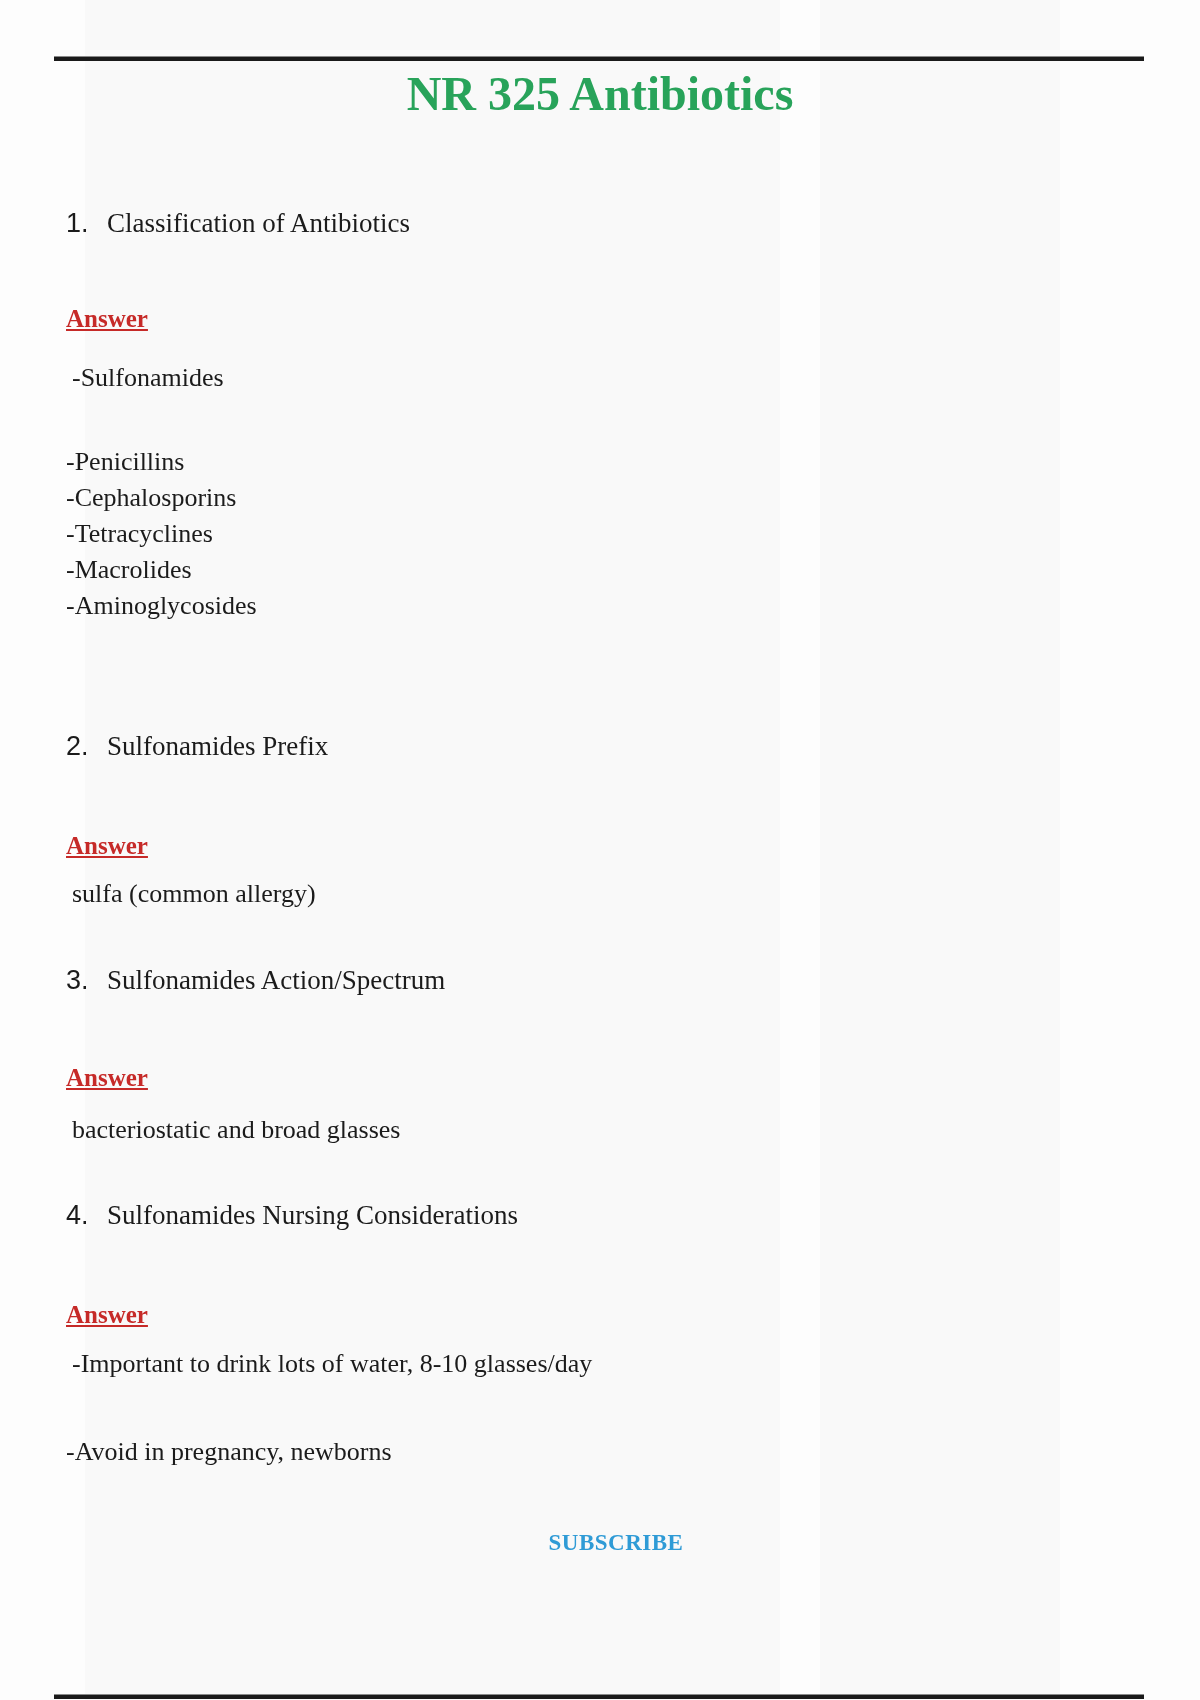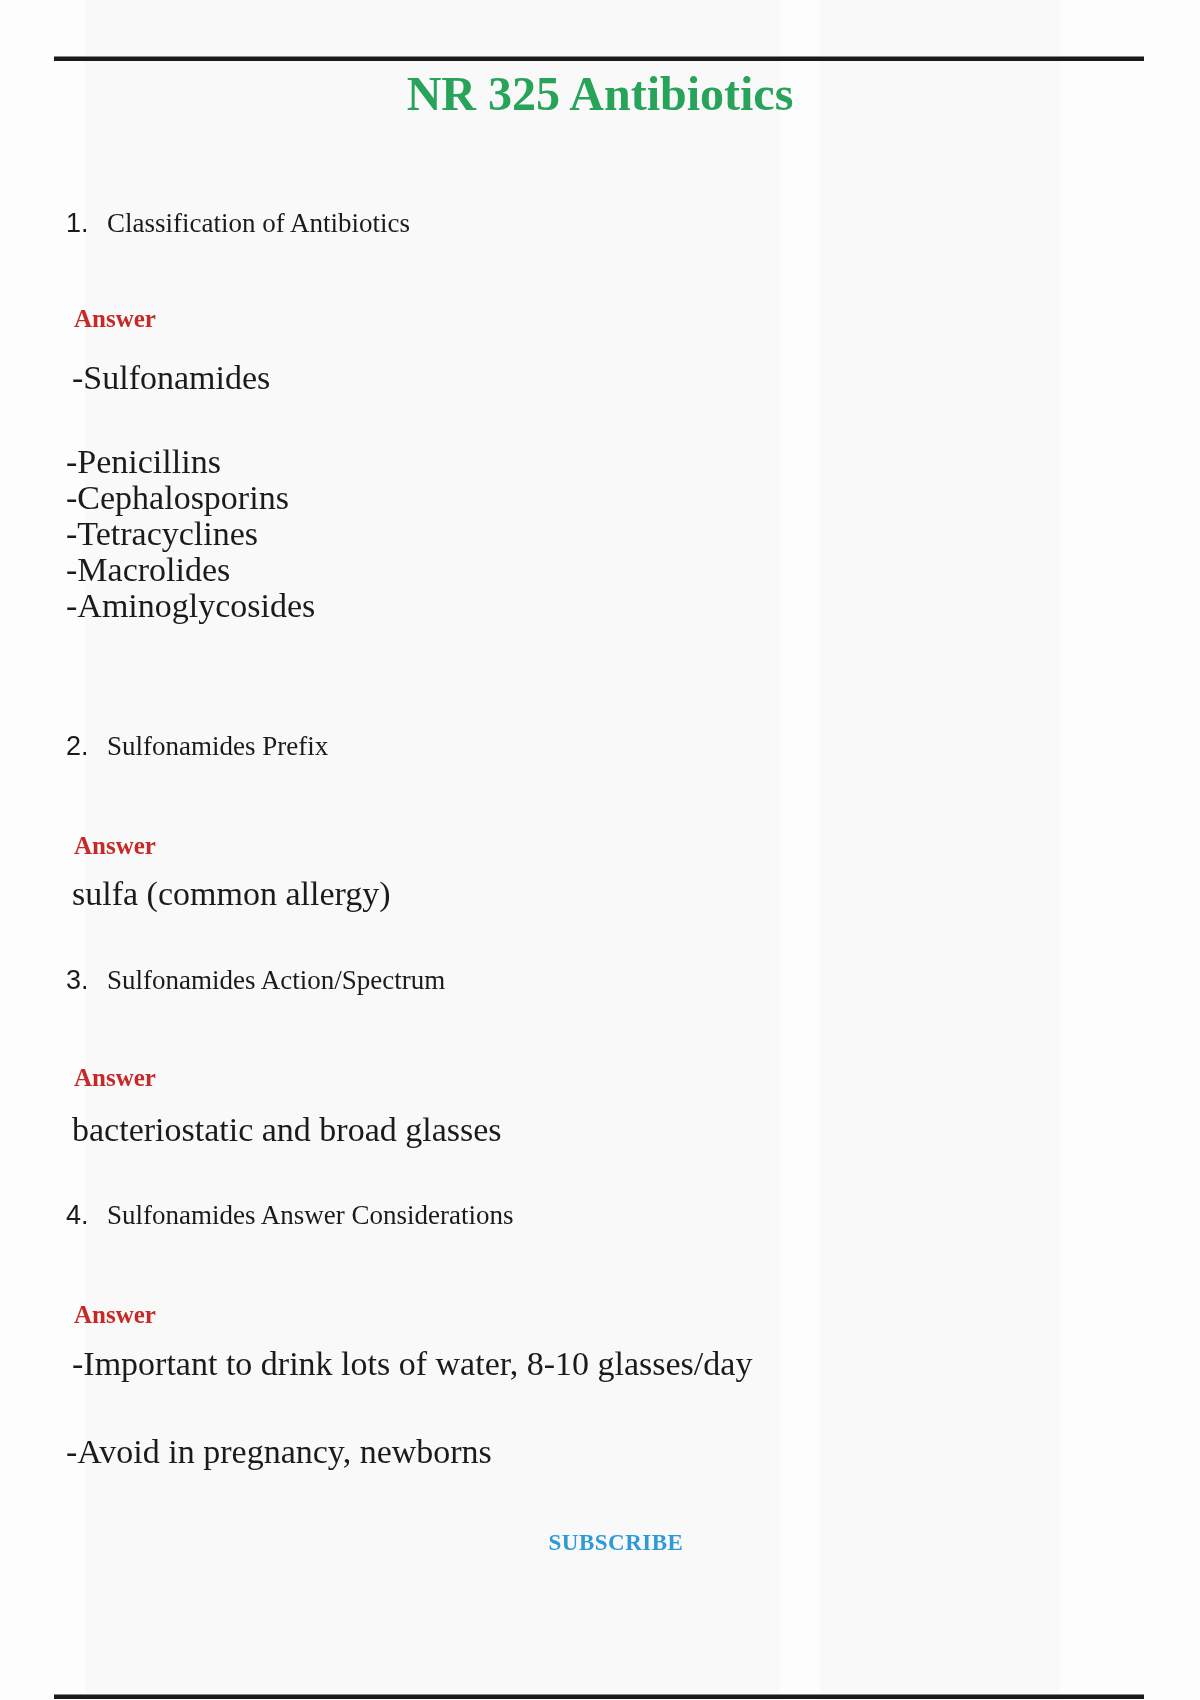--- a/index.html
+++ b/index.html
@@ -28,28 +28,29 @@
     font-size:27px;line-height:36px;
     display:flex;align-items:baseline;
   }
   .q-num{
     font-family:"Liberation Sans", sans-serif;
     font-size:27px;
     flex:0 0 41px;
   }
   .q-text{white-space:pre;}
   .answer-label{
-    position:absolute;left:74px;
+    position:absolute;left:66px;
     font-size:25px;line-height:32px;font-weight:bold;
     color:var(--answer-color,#C62A28);
+    text-decoration:underline;
   }
   .answer-block{position:absolute;left:66px;right:60px;}
   .answer-block p{
     margin:0;
-    font-size:34px;line-height:36px;
+    font-size:26px;line-height:36px;
     white-space:pre;
   }
   .answer-block.indent{padding-left:6px;}
   .subscribe{
     position:absolute;top:1530px;left:0;right:0;
     text-align:center;
     transform:translateX(16px);
     font-size:23px;font-weight:bold;letter-spacing:0.5px;
     color:var(--subscribe-color,#2F9BD6);
     text-decoration:none;
@@ -95,21 +96,21 @@
   <span class="q-num">3.</span>
   <span class="q-text">Sulfonamides Action/Spectrum</span>
 </div>
 <div class="answer-label" style="top:1062px">Answer</div>
 <div class="answer-block indent" style="top:1112px">
   <p>bacteriostatic and broad glasses</p>
 </div>
 
 <div class="question" style="top:1197px">
   <span class="q-num">4.</span>
-  <span class="q-text">Sulfonamides Answer Considerations</span>
+  <span class="q-text">Sulfonamides Nursing Considerations</span>
 </div>
 <div class="answer-label" style="top:1299px">Answer</div>
 <div class="answer-block indent" style="top:1346px">
   <p>-Important to drink lots of water, 8-10 glasses/day</p>
 </div>
 <div class="answer-block" style="top:1434px">
   <p>-Avoid in pregnancy, newborns</p>
 </div>
 
 <a class="subscribe">SUBSCRIBE</a>

